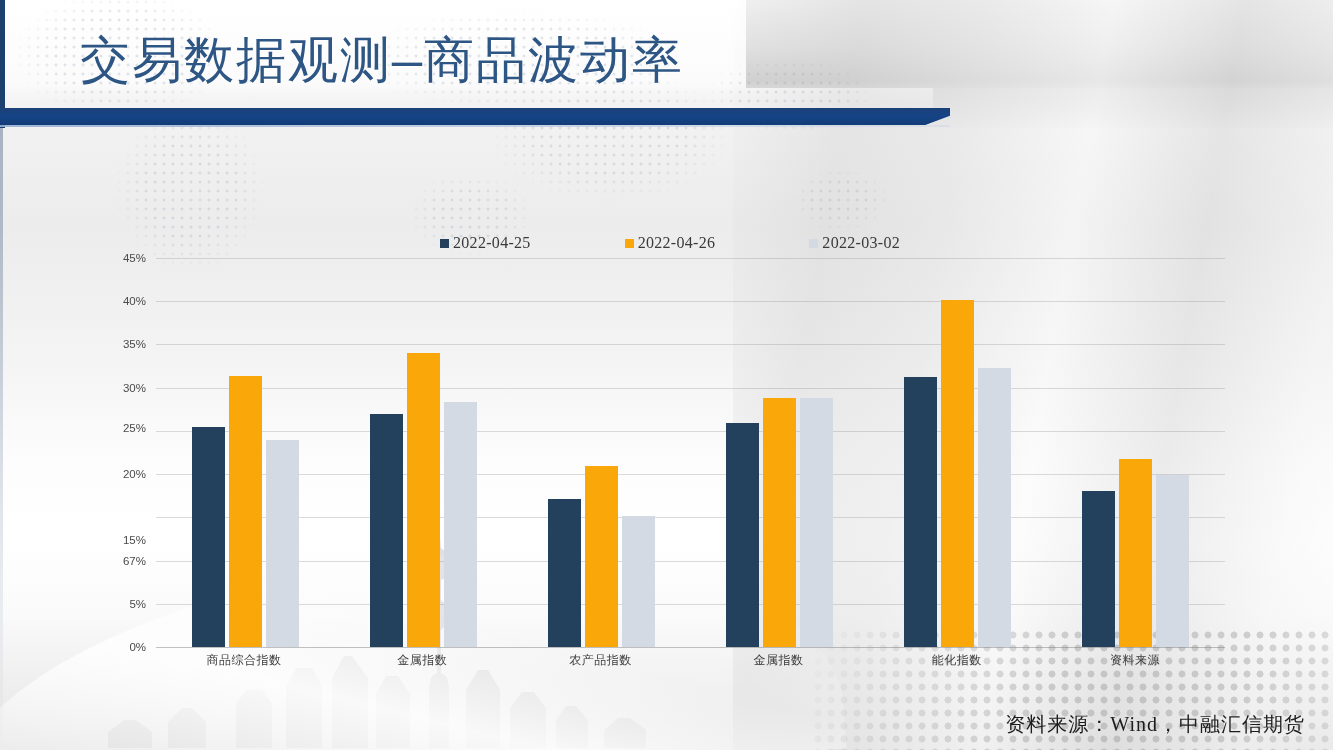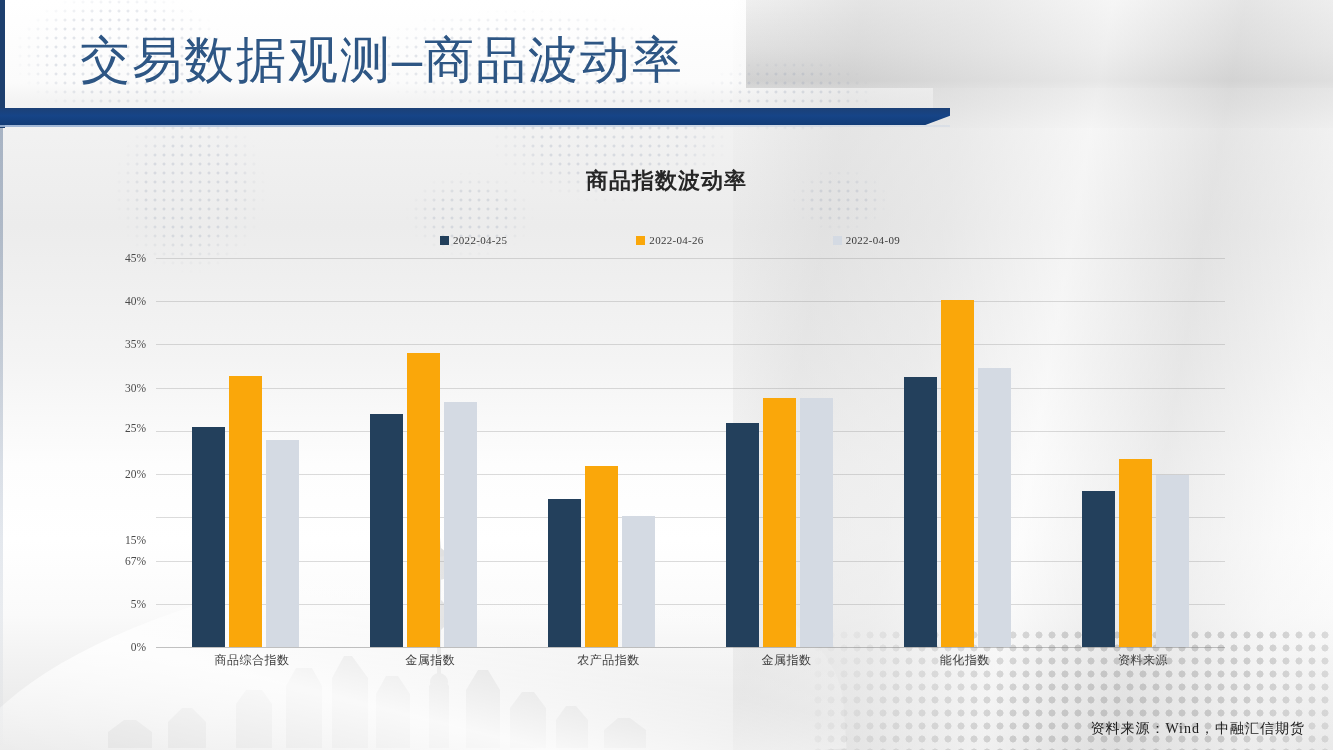--- a/index.html
+++ b/index.html
@@ -168,21 +168,21 @@
     position: absolute;
     left: 440px; top: 234px;
     width: 460px;
     display: flex;
     justify-content: space-between;
     align-items: center;
   }
   .legend-item { display: flex; align-items: center; gap: 4px; }
   .legend-swatch { width: 9px; height: 9px; display: inline-block; }
   .legend-label {
-    font-size: 11px;
+    font-size: 16px;
     color: #3a3a3a;
     font-family: "Liberation Serif", "DejaVu Serif", serif;
     letter-spacing: 0.3px;
     white-space: nowrap;
   }
 
   .plot {
     position: absolute;
     left: 110px; top: 258px;
     width: 1115px; height: 400px;
@@ -190,21 +190,21 @@
   .y-labels {
     position: absolute;
     left: 0; top: 0; width: 40px; height: 389px;
   }
   .y-label {
     position: absolute;
     right: 4px;
     transform: translateY(-50%);
     font-size: 11.5px;
     color: #4a4a4a;
-    font-family: Liberation Serif, serif;
+    font-family: Liberation Sans, sans-serif;
     white-space: nowrap;
   }
 
   .grid {
     position: absolute;
     left: 46px; top: 0; right: 0; height: 389px;
   }
   .gridline {
     position: absolute;
     left: 0; right: 0; height: 1px;
@@ -226,39 +226,39 @@
     align-items: flex-end;
     justify-content: center;
     gap: 4px;
   }
   .bar {
     width: 33px;
   }
 
   .x-labels {
     position: absolute;
-    left: 163px; top: 652px;
+    left: 155px; top: 652px;
     width: 1069px;
     display: flex;
   }
   .x-label {
     flex: 1 1 0;
     text-align: center;
     font-size: 12px;
     color: #3d3d3d;
     font-family: "Liberation Serif", "DejaVu Serif", serif;
     letter-spacing: 0.5px;
     white-space: nowrap;
   }
 
   
   .footer-source {
     position: absolute;
     right: 28px; bottom: 12px;
-    font-size: 14px;
+    font-size: 20px;
     color: #1c1c1c;
     font-family: "Liberation Serif", "DejaVu Serif", serif;
     letter-spacing: 1px;
     white-space: nowrap;
   }
 </style>
 </head>
 <body>
 
 <div id="slide">
@@ -294,34 +294,33 @@
   <div class="bg-swoosh"></div>
   <div class="bg-halftone"></div>
 
   <div class="left-stripe"></div>
   <div class="left-stripe-lower"></div>
 
   <div class="title">交易数据观测—商品波动率</div>
   <div class="title-rule"></div>
   <div class="title-rule-hair"></div>
 
-  <div class="chart-title">商品指数波动率</div>
 
   <div class="legend" id="legend">
       <div class="legend-item">
         <span class="legend-swatch" style="background: rgb(35, 64, 92);"></span>
         <span class="legend-label">2022-04-25</span>
       </div>
       <div class="legend-item">
         <span class="legend-swatch" style="background: rgb(250, 167, 10);"></span>
         <span class="legend-label">2022-04-26</span>
       </div>
       <div class="legend-item">
         <span class="legend-swatch" style="background: rgb(212, 218, 227);"></span>
-        <span class="legend-label">2022-04-09</span>
+        <span class="legend-label">2022-03-02</span>
       </div>
     </div>
 
   <div class="plot">
     <div class="y-labels" id="y-labels">
         <div class="y-label" style="top: 389px;">0%</div>
         <div class="y-label" style="top: 345.778px;">5%</div>
         <div class="y-label" style="top: 302.556px;">67%</div>
         <div class="y-label" style="top: 259.333px; margin-top: 23px;">15%</div>
         <div class="y-label" style="top: 216.111px;">20%</div>

